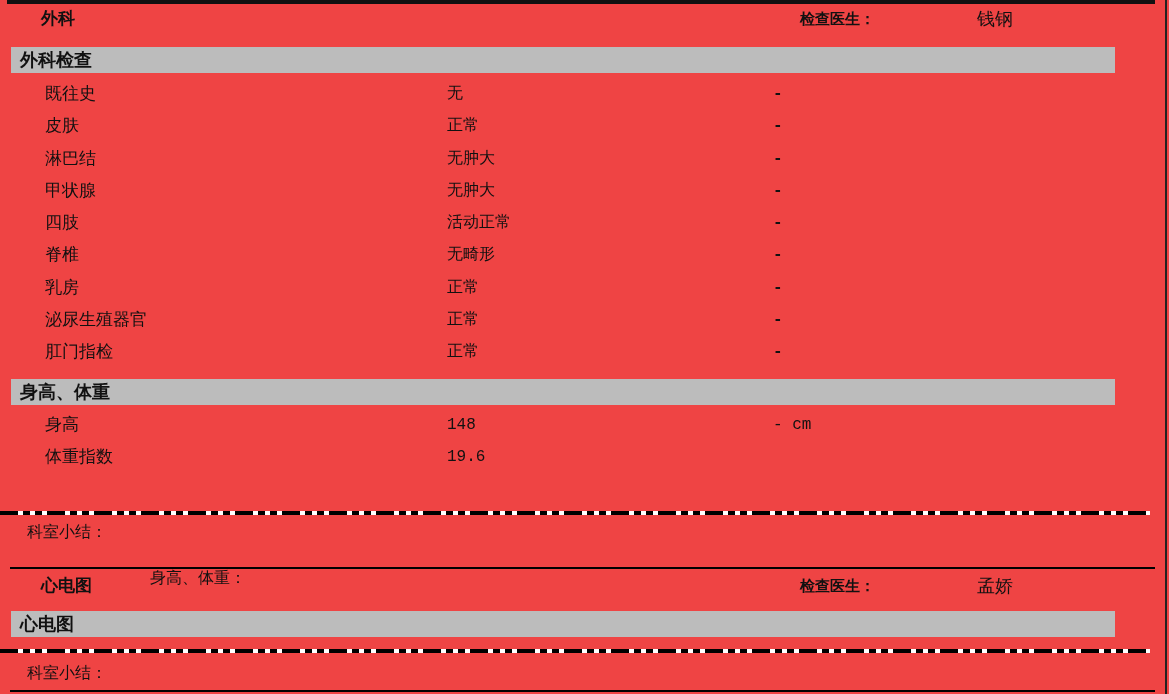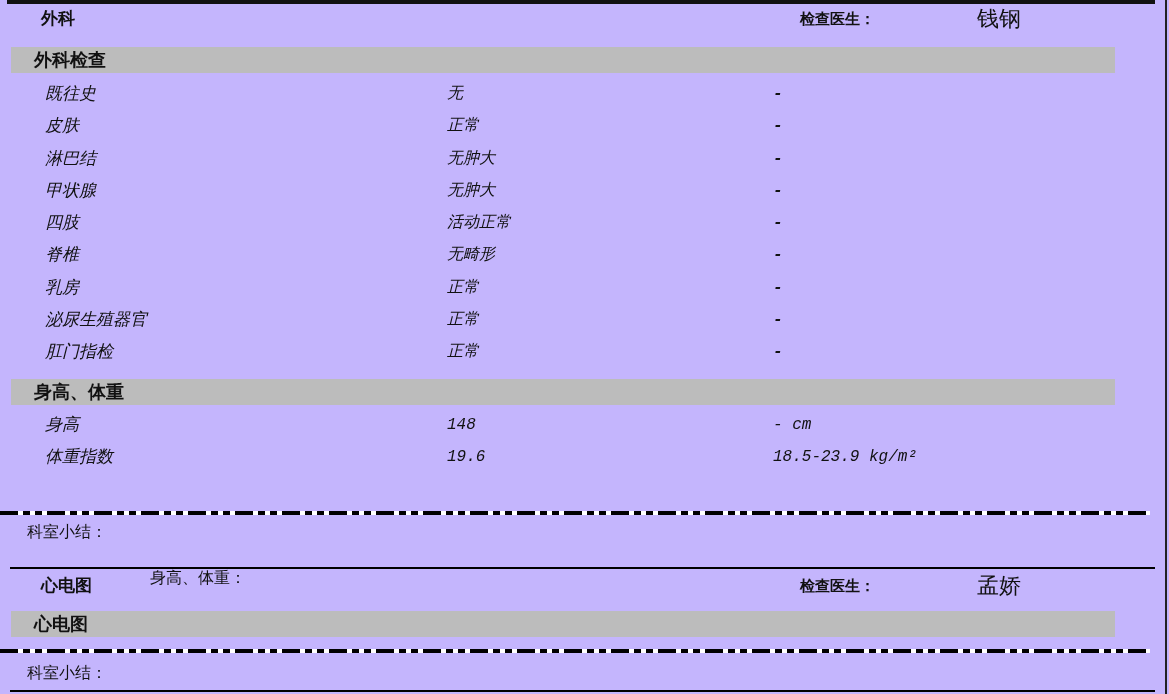--- a/index.html
+++ b/index.html
@@ -1,19 +1,19 @@
 <!DOCTYPE html>
 <html><head>
 <meta charset="utf-8">
 <style>
   html,body{margin:0;padding:0;background:#fff;}
   .page{
     position:relative;
     width:1169px;height:694px;
-    background:#c4b5fd;
+    background:#ef4444;
     color:#111;
     font-family:"Liberation Serif","DejaVu Serif",serif;
     overflow:hidden;
   }
   .rule{position:absolute;background:#000;}
   .top-rule{left:7px;top:0;width:1148px;height:4px;background:#111;}
   .right-border{left:1165px;top:0;width:2px;height:694px;background:#222;}
   .mid-rule{left:10px;top:567px;width:1145px;height:2px;}
   .bottom-rule{left:10px;top:690px;width:1145px;height:2px;}
   .dashed-rule{
@@ -24,35 +24,35 @@
       #000 35px 42px,#fff 42px 47px);
   }
   .dashed-1{top:511px;}
   .dashed-2{top:649px;}
 
   .sec-header{position:absolute;left:0;width:1160px;height:26px;line-height:26px;}
   .sec-header-1{top:6px;}
   .sec-header-2{top:573px;}
   .sec-title{position:absolute;left:41px;font-size:17px;font-weight:bold;}
   .doc-label{position:absolute;left:800px;font-size:15px;font-weight:bold;}
-  .doc-name{position:absolute;left:977px;font-size:22px;}
+  .doc-name{position:absolute;left:977px;font-size:18px;}
 
   .bar{
     position:absolute;left:11px;width:1104px;height:26px;line-height:26px;
     background:#bcbcbc;
   }
-  .bar span{margin-left:23px;font-size:18px;font-weight:bold;}
+  .bar span{margin-left:9px;font-size:18px;font-weight:bold;}
   .bar-1{top:47px;}
   .bar-2{top:379px;}
   .bar-3{top:611px;}
 
   .rows{position:absolute;left:0;width:1160px;}
   .rows-1{top:78px;}
   .rows-2{top:409px;}
-  .row{position:relative;height:32.3px;line-height:32.3px;font-size:17px;font-style:italic;}
+  .row{position:relative;height:32.3px;line-height:32.3px;font-size:17px;}
   .c-item{position:absolute;left:45px;}
   .c-val{position:absolute;left:447px;font-family:"Liberation Mono","DejaVu Sans Mono",monospace;font-size:16px;white-space:pre;}
   .c-ref{position:absolute;left:773px;font-family:"Liberation Mono","DejaVu Sans Mono",monospace;font-size:16px;white-space:pre;}
   .bold-ref{font-weight:bold;}
 
   .summary{position:absolute;left:0;width:1160px;font-size:16px;line-height:23px;}
   .summary-1{top:520px;}
   .summary-2{top:661px;}
   .sum-label{position:absolute;left:27px;top:0;}
   .sum-lines{position:absolute;left:150px;top:0;white-space:pre;}
@@ -129,21 +129,20 @@
 
   <div class="rows rows-2">
     <div class="row">
       <span class="c-item">身高</span>
       <span class="c-val">148</span>
       <span class="c-ref">- cm</span>
     </div>
     <div class="row">
       <span class="c-item">体重指数</span>
       <span class="c-val">19.6</span>
-      <span class="c-ref">18.5-23.9 kg/m²</span>
     </div>
   </div>
 
   <div class="dashed-rule dashed-1"></div>
 
   <div class="summary summary-1">
     <span class="sum-label">科室小结：</span>
     <div class="sum-lines">
       <div>身高、体重：</div>
     </div>

